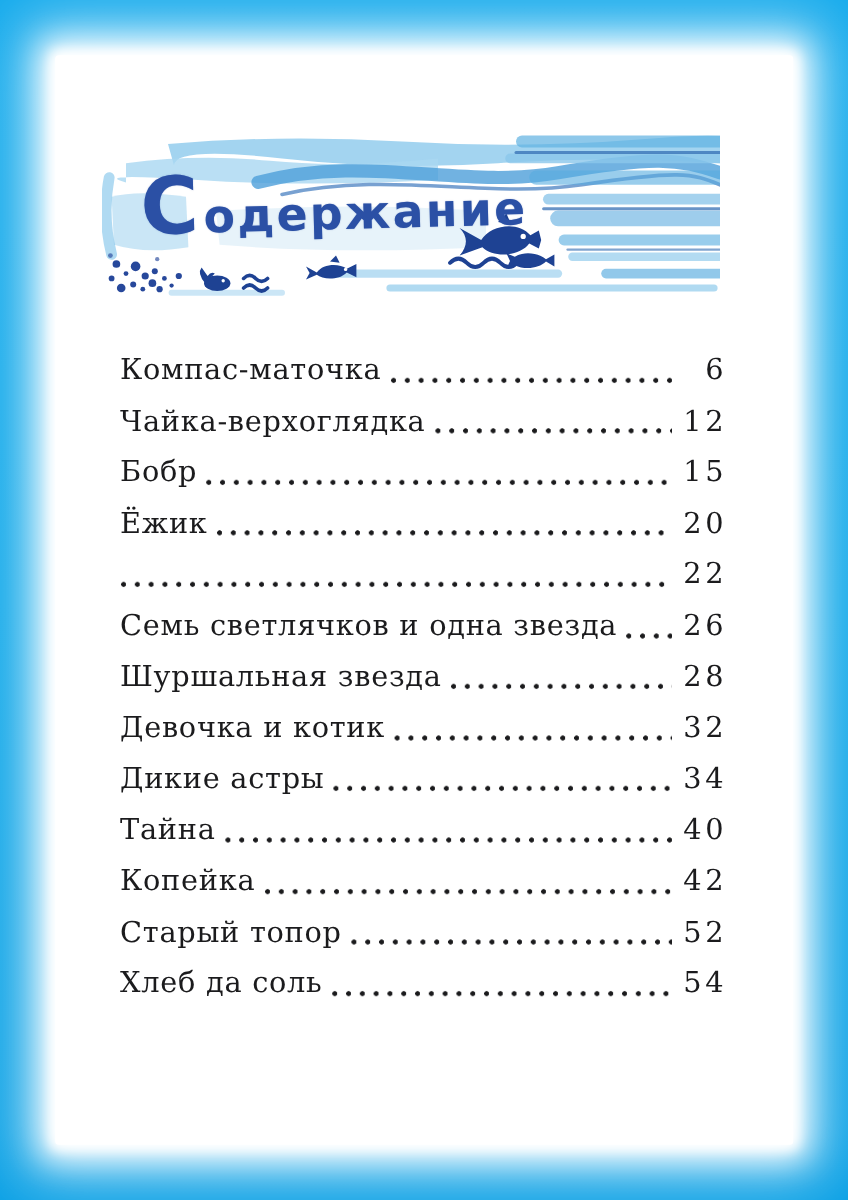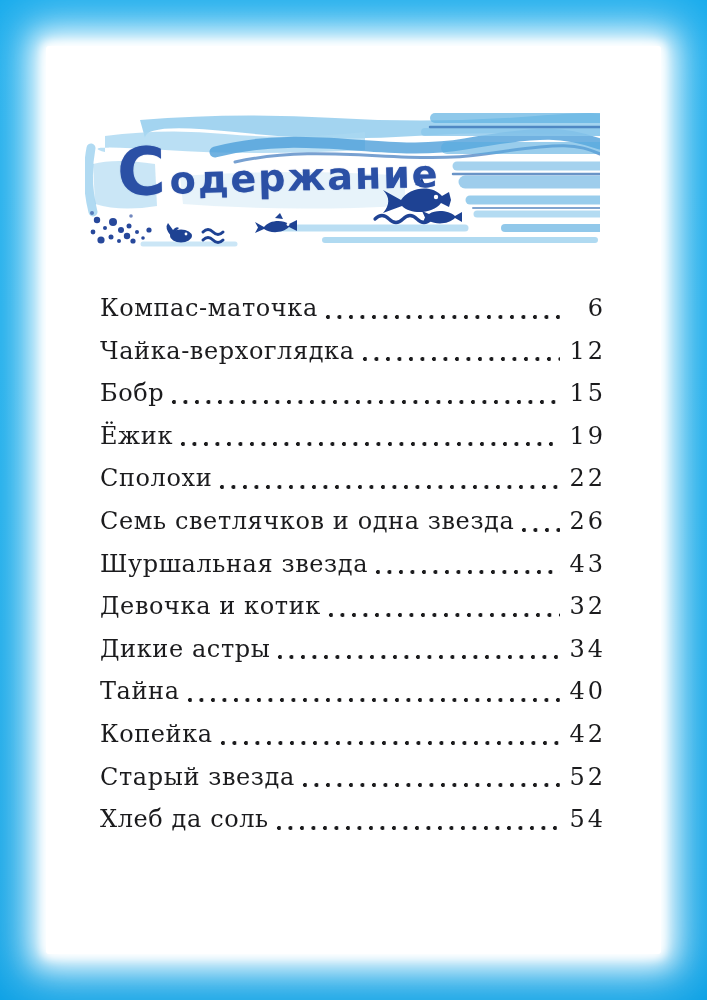--- a/index.html
+++ b/index.html
@@ -190,39 +190,38 @@
 
   <div class="toc-row">
     <span class="toc-title">Бобр</span>
     <span class="toc-leader"></span>
     <span class="toc-page">15</span>
   </div>
 
   <div class="toc-row">
     <span class="toc-title">Ёжик</span>
     <span class="toc-leader"></span>
-    <span class="toc-page">19</span>
-  </div>
-
-  <div class="toc-row">
-    <span class="toc-title">Сполохи</span>
+    <span class="toc-page">20</span>
+  </div>
+
+  <div class="toc-row">
     <span class="toc-leader"></span>
     <span class="toc-page">22</span>
   </div>
 
   <div class="toc-row">
     <span class="toc-title">Семь светлячков и одна звезда</span>
     <span class="toc-leader"></span>
     <span class="toc-page">26</span>
   </div>
 
   <div class="toc-row">
     <span class="toc-title">Шуршальная звезда</span>
     <span class="toc-leader"></span>
-    <span class="toc-page">43</span>
+    <span class="toc-page">28</span>
   </div>
 
   <div class="toc-row">
     <span class="toc-title">Девочка и котик</span>
     <span class="toc-leader"></span>
     <span class="toc-page">32</span>
   </div>
 
   <div class="toc-row">
     <span class="toc-title">Дикие астры</span>
@@ -237,21 +236,21 @@
   </div>
 
   <div class="toc-row">
     <span class="toc-title">Копейка</span>
     <span class="toc-leader"></span>
     <span class="toc-page">42</span>
   </div>
 
 
   <div class="toc-row">
-    <span class="toc-title">Старый звезда</span>
+    <span class="toc-title">Старый топор</span>
     <span class="toc-leader"></span>
     <span class="toc-page">52</span>
   </div>
 
   <div class="toc-row">
     <span class="toc-title">Хлеб да соль</span>
     <span class="toc-leader"></span>
     <span class="toc-page">54</span>
   </div>
 </div>

